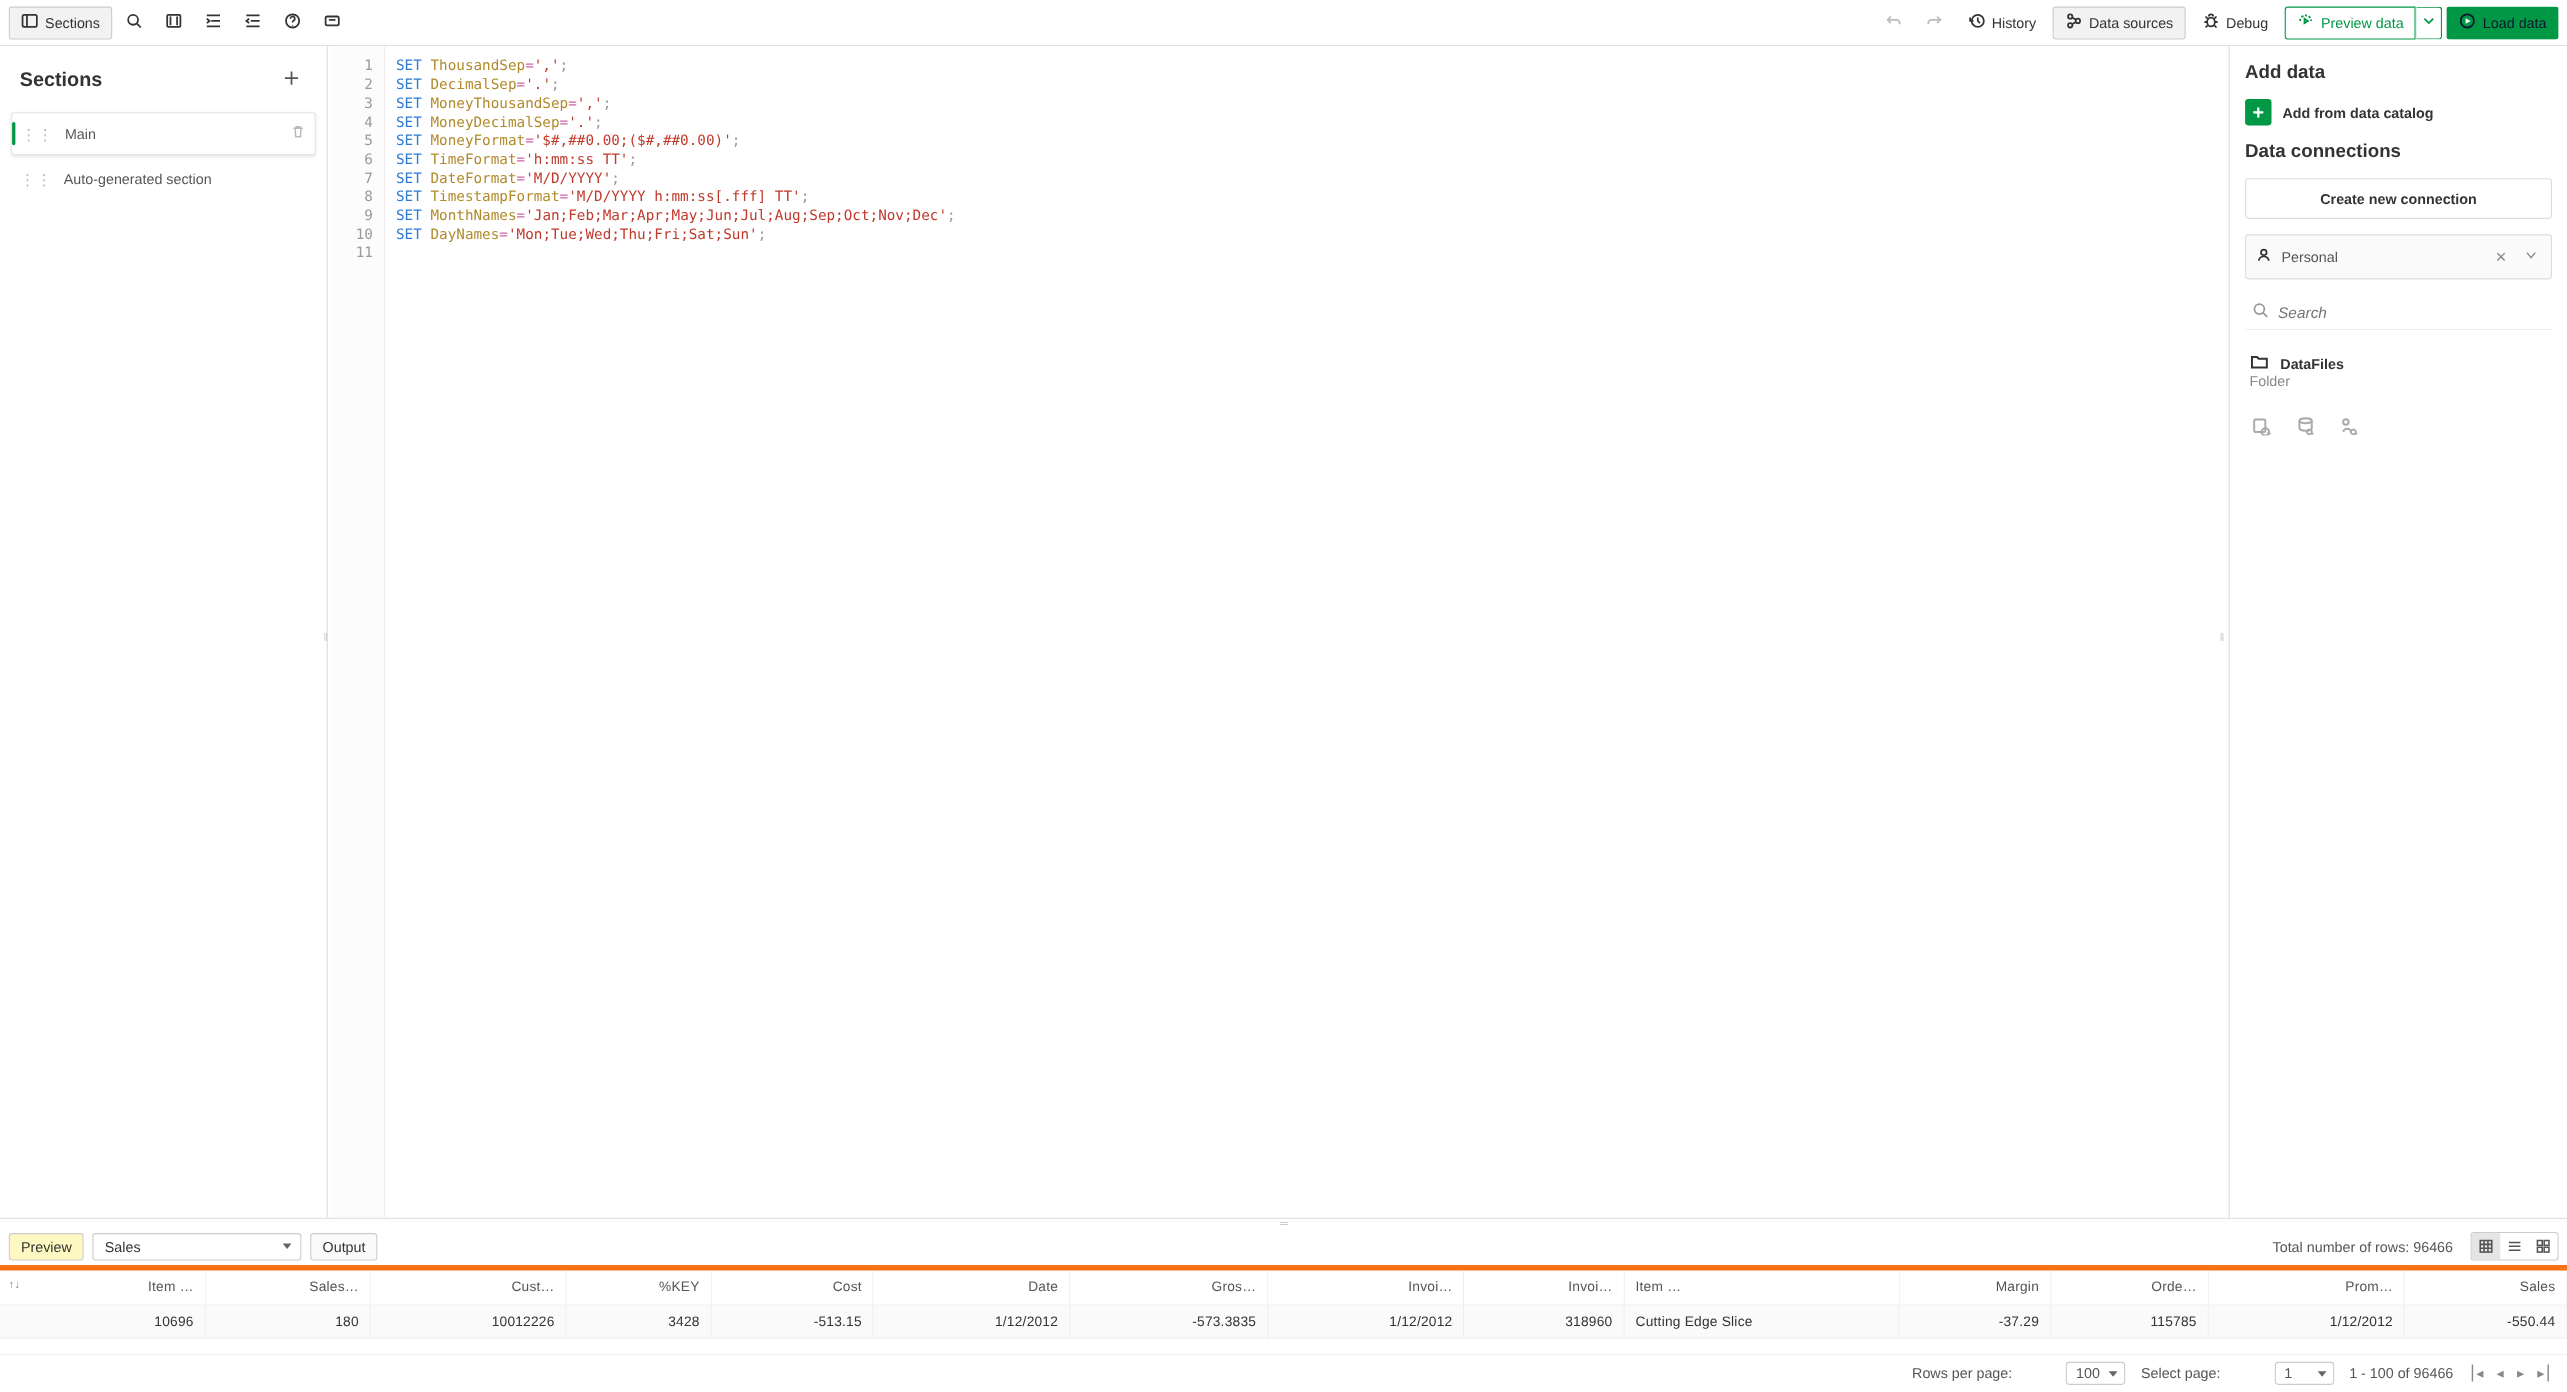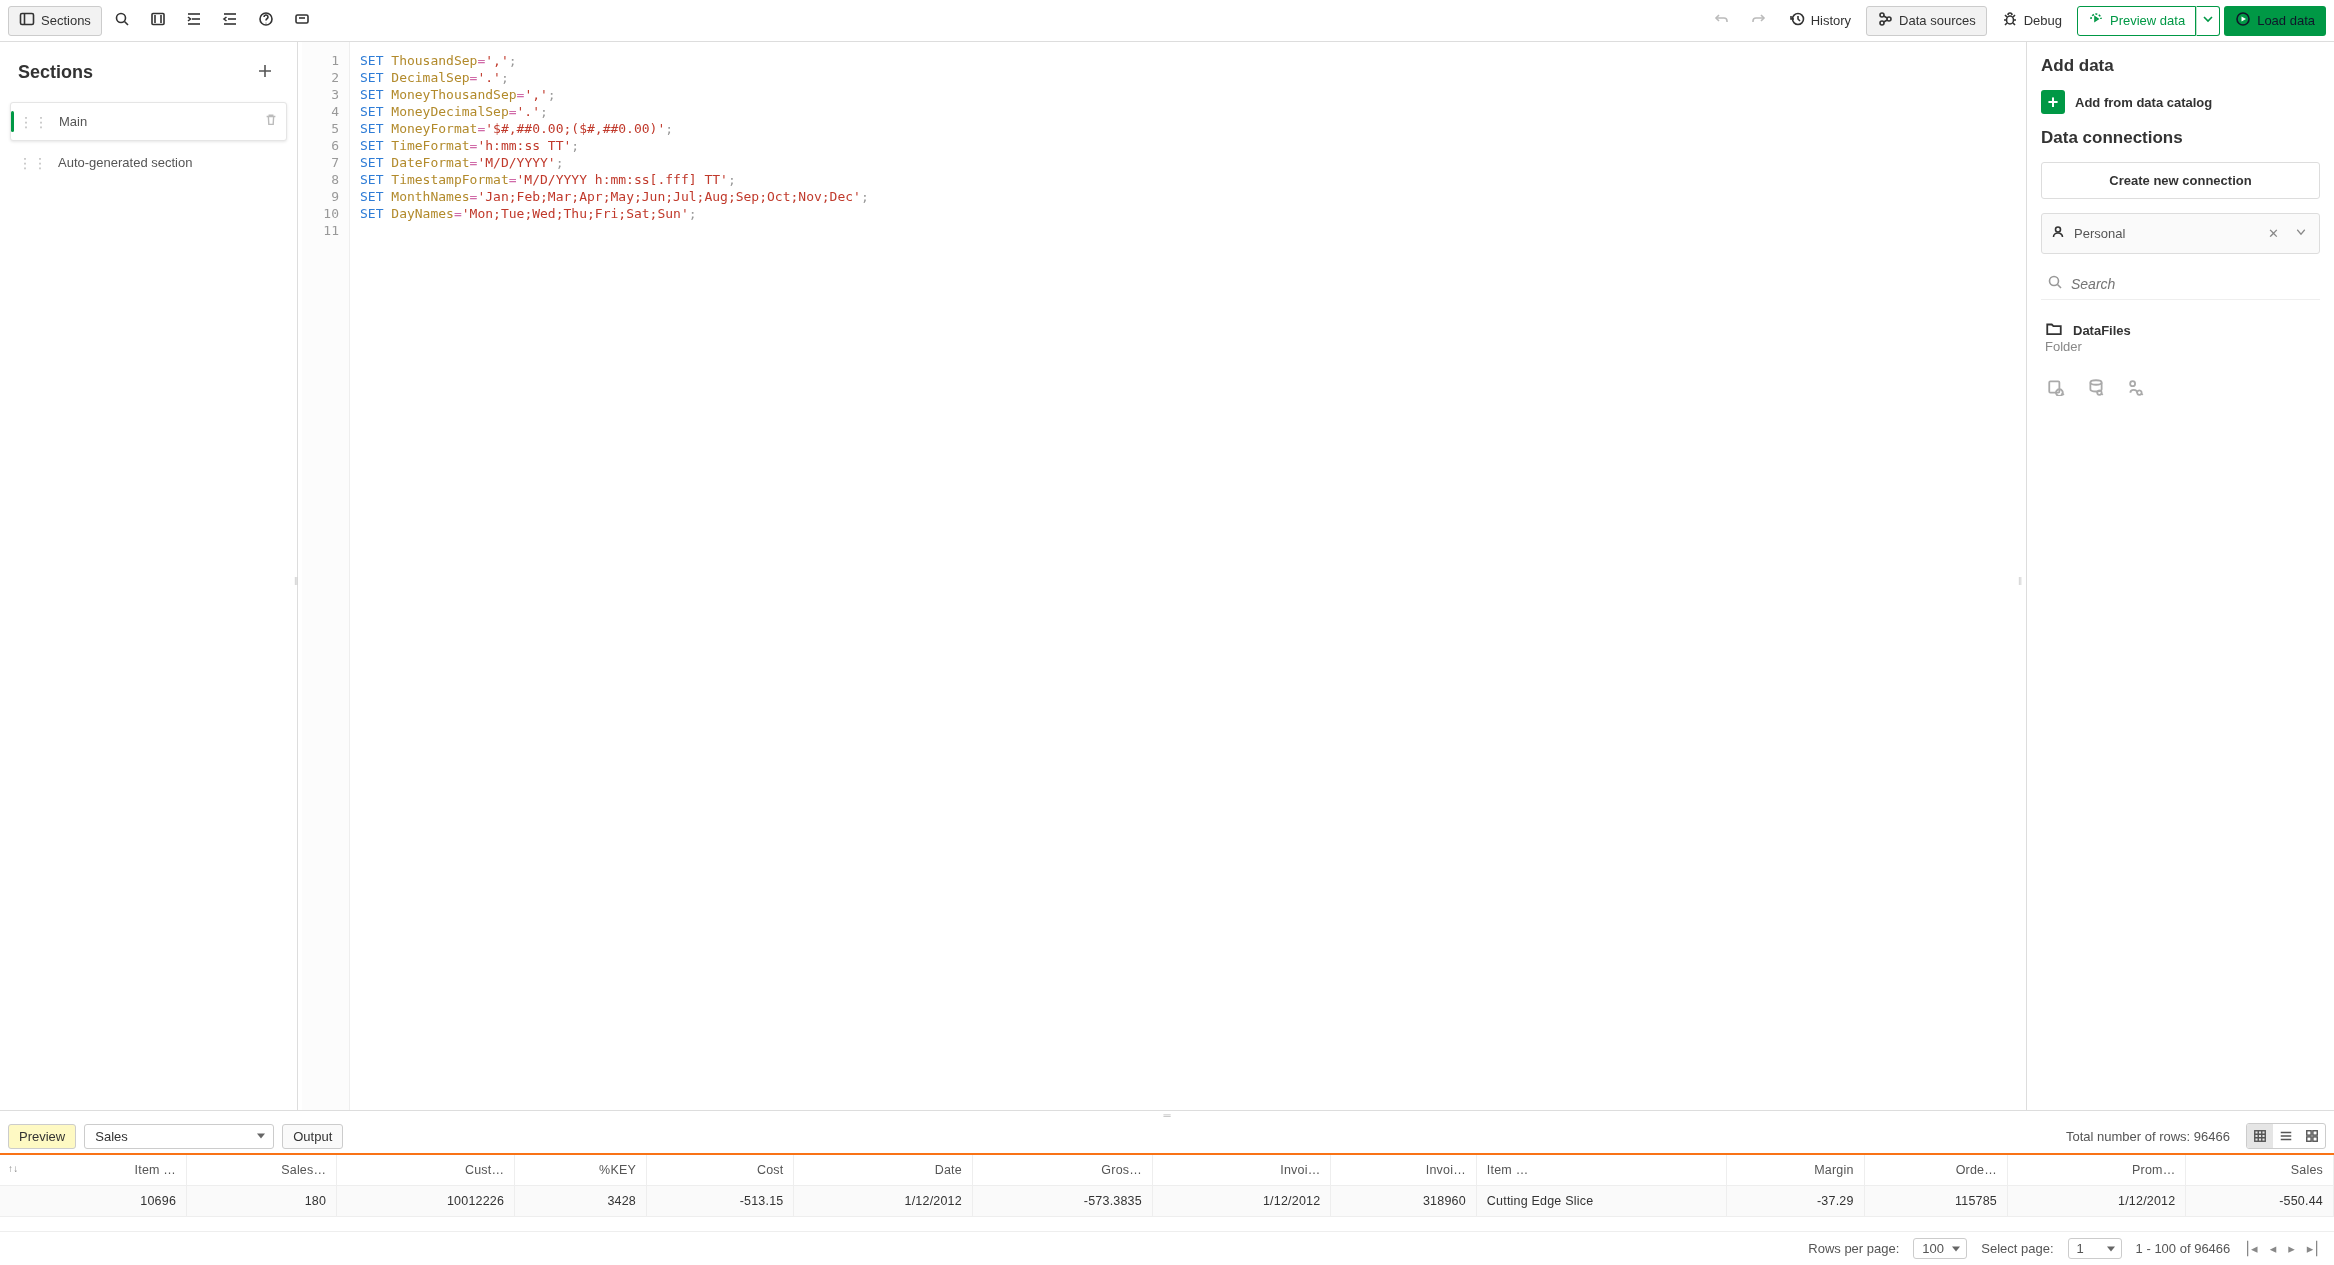--- a/index.html
+++ b/index.html
@@ -73,32 +73,32 @@
 .tab-btn.active { background: #fef9c3; box-shadow: inset 0 -2px 0 #ccc0; }
 .select-box { border: 1px solid #ccc; border-radius: 3px; padding: 4px 22px 4px 10px; min-width: 190px; background: #fff; position: relative; cursor: pointer; }
 .select-box::after { content: ""; position: absolute; right: 8px; top: 50%; width: 0; height: 0; border-left: 4px solid transparent; border-right: 4px solid transparent; border-top: 5px solid #666; transform: translateY(-50%); }
 .preview-bar .spacer { flex: 1; }
 .rowcount { color: #555; margin-right: 8px; }
 .view-toggles { display: flex; border: 1px solid #ccc; border-radius: 3px; overflow: hidden; }
 .view-toggles span { width: 26px; height: 24px; display: flex; align-items: center; justify-content: center; cursor: pointer; color: #555; }
 .view-toggles span.active { background: #e5e5e5; }
 
 
-.tbl-wrap { overflow: auto; border-top: 2px solid #f97316; }
+.tbl-wrap { overflow: auto; border-top: 5px solid #f97316; }
 table { border-collapse: collapse; width: 100%; font-size: 12.5px; }
 th, td { border-right: 1px solid #eee; border-bottom: 1px solid #eee; padding: 8px 10px; text-align: right; white-space: nowrap; overflow: hidden; text-overflow: ellipsis; max-width: 110px; letter-spacing: 0.2px; }
 th { color: #555; font-weight: 400; background: #fff; position: sticky; top: 0; }
 td { background-color:#fafafa; }
 td.lalign, th.lalign { text-align: left; }
 th.first { padding-left: 30px; position: relative; }
 th.first::before { content: "↑↓"; position: absolute; left: 8px; color: #888; font-size: 10px; }
 
 
 .pager { display: flex; align-items: center; justify-content: flex-end; gap: 14px; padding: 6px 14px; border-top: 1px solid #eee; font-size: 13px; color: #555; }
-.pager .sel { border: 1px solid #ccc; border-radius: 3px; padding: 2px 20px 2px 8px; position: relative; min-width: 54px; background: #fff; cursor: pointer; }
+.pager .sel { border: 1px solid #ccc; border-radius: 3px; padding: 2px 20px 2px 8px; position: relative; min-width: 54px; background: #fff; cursor: pointer; margin-left: 35px; }
 .pager .sel::after { content: ""; position: absolute; right: 6px; top: 50%; width: 0; height: 0; border-left: 4px solid transparent; border-right: 4px solid transparent; border-top: 5px solid #666; transform: translateY(-50%); }
 .pager .nav { display: flex; gap: 12px; color: #888; }
 .pager .nav span { cursor: pointer; }
 
 
 .hscroll { height: 14px; overflow-x: scroll; }
 .hscroll div { width: 2000px; height: 1px; }
 </style>
 </head>
 <body>

